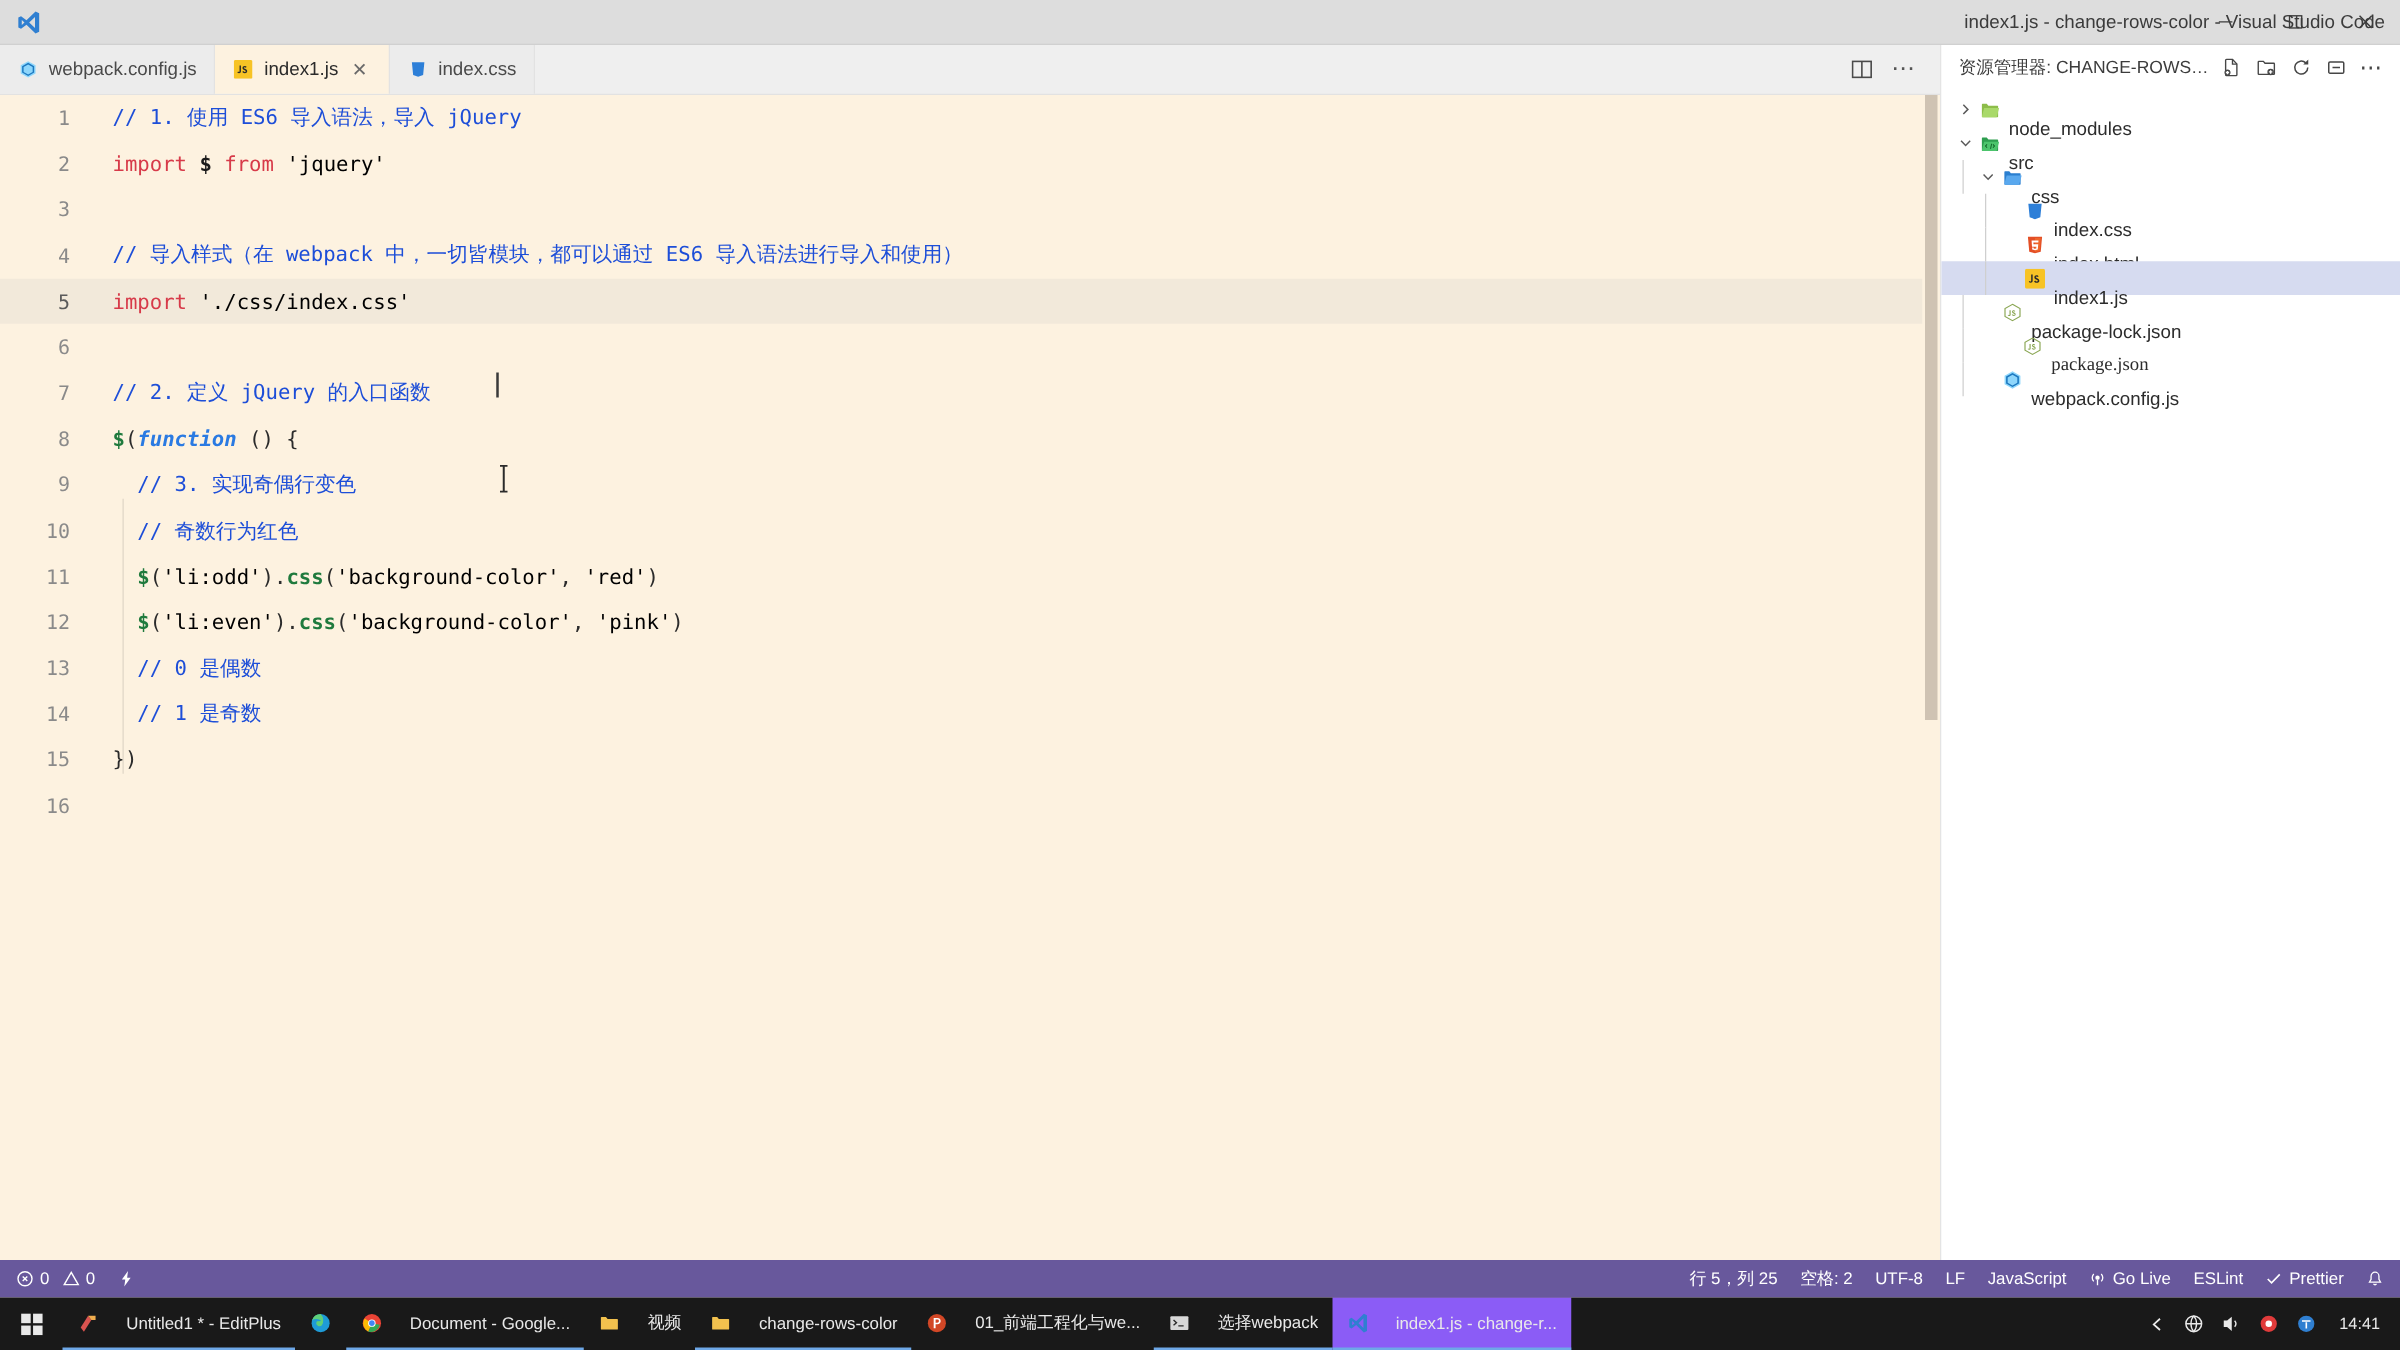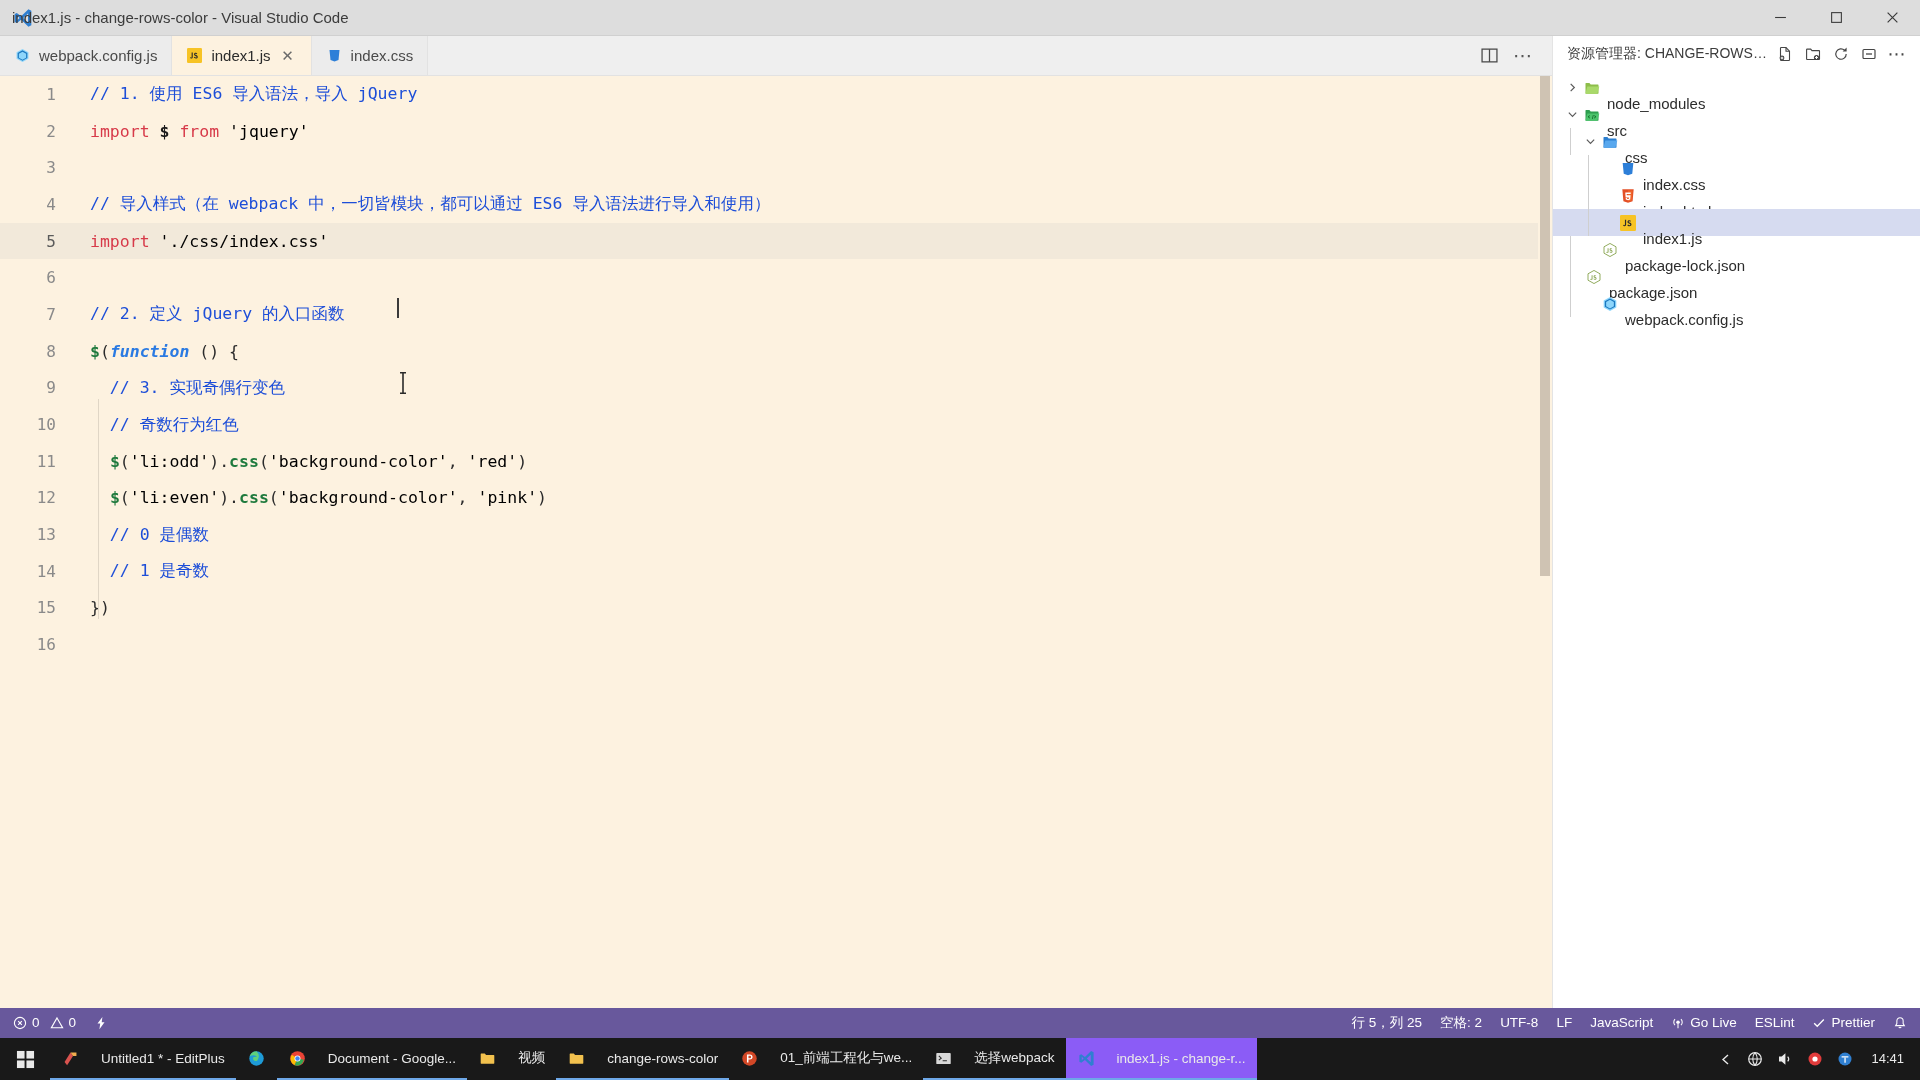--- a/index.html
+++ b/index.html
@@ -15,24 +15,23 @@
   .titlebar {
     height: 36px; flex: 0 0 36px;
     background: #dddddd;
     display: flex; align-items: center;
     position: relative;
     border-bottom: 1px solid #d0d0d0;
   }
   .vscode-logo { width: 46px; height: 36px; display:flex; align-items:center; justify-content:center; }
   .vscode-logo svg { width: 20px; height: 20px; }
   .title-text {
-    position: absolute; left: 0; right: 12px; text-align: left;
+    position: absolute; left: 0; right: 12px; text-align: right;
     font-size: 15px; color: #3b3b3b; pointer-events: none;
     line-height: 36px;
-    padding-left: 12px;
   }
   .win-controls { margin-left: auto; display: flex; height: 36px; z-index: 2; }
   .win-btn { width: 56px; height: 36px; display: flex; align-items: center; justify-content: center; }
   .win-btn svg { width: 13px; height: 13px; }
 
   
   .body-row { flex: 1 1 auto; display: flex; min-height: 0; }
 
   
   .editor-area { flex: 1 1 auto; display: flex; flex-direction: column; min-width: 0; background: #fdf6e3; }
@@ -436,21 +435,21 @@
             <div class="tguide" style="left: 17px;"></div>
             <span class="twisty"></span>
             <span class="titem-icon">
               <svg viewBox="0 0 24 24">
                 <path fill="none" stroke="#8aa653" stroke-width="1.4" d="M12 2.2 21 7.2v9.6l-9 5-9-5V7.2z"></path>
                 <path fill="#8aa653" d="M8.2 9.2h1.6v5.3c0 1.2-.7 1.8-1.8 1.8-.8 0-1.4-.3-1.8-.9l1-.7c.2.3.4.4.7.4.4 0 .5-.2.5-.7V9.2zm3.2 5.6 1-.6c.3.5.7.8 1.3.8.6 0 .9-.3.9-.7 0-.4-.3-.6-1-.9l-.4-.2c-1.1-.4-1.8-1-1.8-2.1 0-1 .8-1.8 2-1.8.9 0 1.5.3 1.9 1.1l-1 .6c-.2-.4-.4-.5-.9-.5-.4 0-.7.2-.7.5s.2.5.8.8l.4.2c1.2.5 1.9 1 1.9 2.2 0 1.2-1 1.9-2.3 1.9-1.2 0-2-.6-2.5-1.4z"></path>
               </svg>
             </span>
             <span class="titem-label">package-lock.json</span>
           </div>
-          <div class="tree-row" style="padding-left: 12px;">
+          <div class="tree-row" style="padding-left: 44px; font-family: Liberation Serif, serif;">
             <div class="tguide" style="left: 17px;"></div>
             <span class="twisty"></span>
             <span class="titem-icon">
               <svg viewBox="0 0 24 24">
                 <path fill="none" stroke="#8aa653" stroke-width="1.4" d="M12 2.2 21 7.2v9.6l-9 5-9-5V7.2z"></path>
                 <path fill="#8aa653" d="M8.2 9.2h1.6v5.3c0 1.2-.7 1.8-1.8 1.8-.8 0-1.4-.3-1.8-.9l1-.7c.2.3.4.4.7.4.4 0 .5-.2.5-.7V9.2zm3.2 5.6 1-.6c.3.5.7.8 1.3.8.6 0 .9-.3.9-.7 0-.4-.3-.6-1-.9l-.4-.2c-1.1-.4-1.8-1-1.8-2.1 0-1 .8-1.8 2-1.8.9 0 1.5.3 1.9 1.1l-1 .6c-.2-.4-.4-.5-.9-.5-.4 0-.7.2-.7.5s.2.5.8.8l.4.2c1.2.5 1.9 1 1.9 2.2 0 1.2-1 1.9-2.3 1.9-1.2 0-2-.6-2.5-1.4z"></path>
               </svg>
             </span>
             <span class="titem-label">package.json</span>
           </div>

